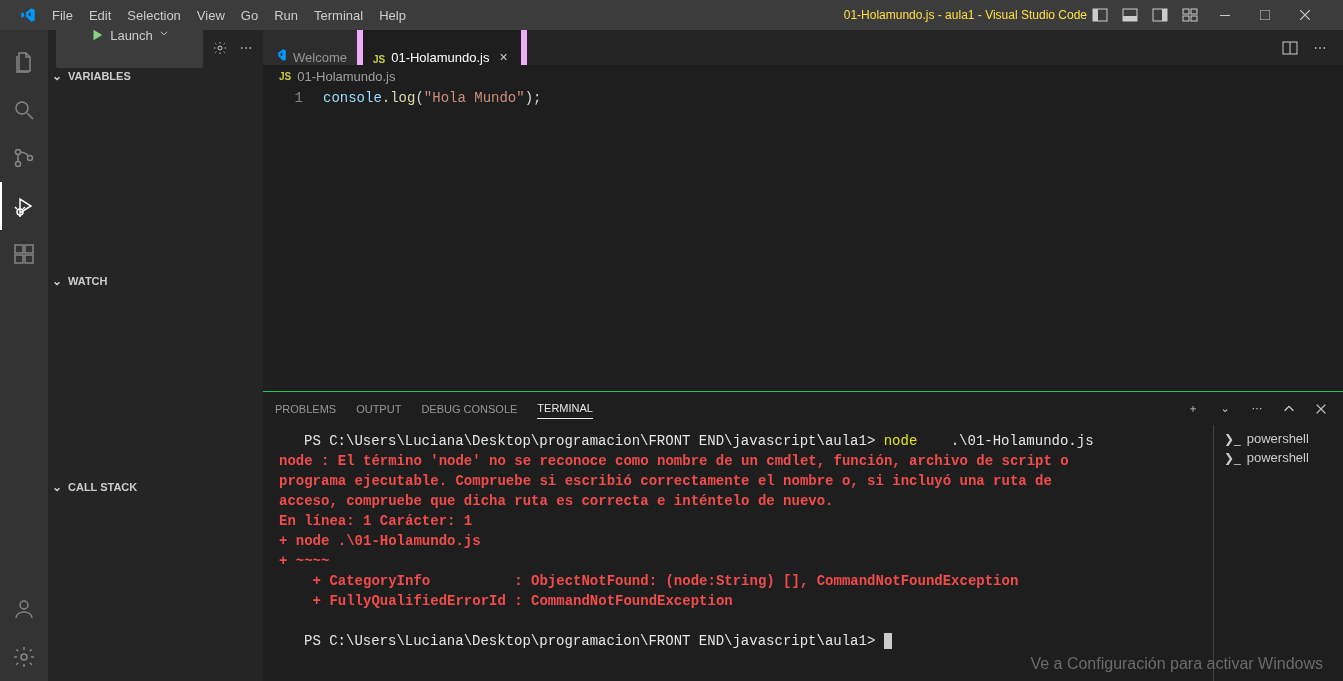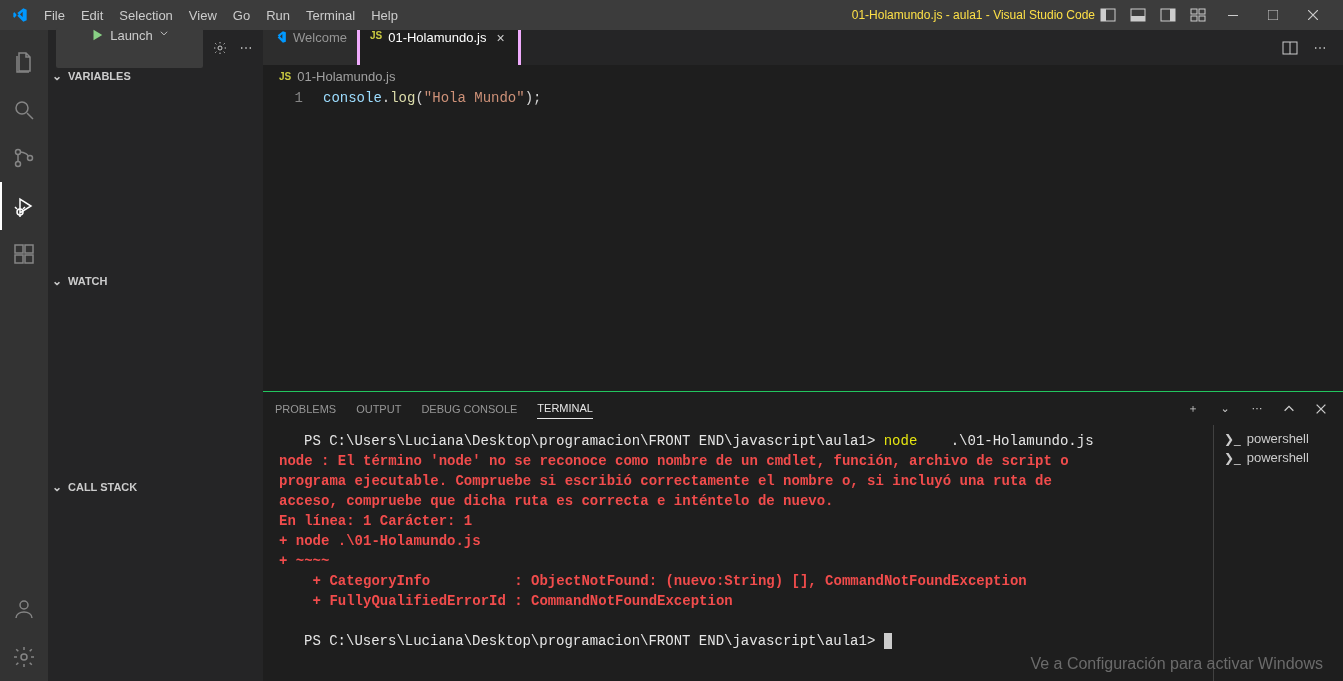--- a/index.html
+++ b/index.html
@@ -10,21 +10,21 @@
   width: 1343px;
   height: 681px;
   overflow: hidden;
   font-size: 13px;
 }
 .title-bar {
   height: 30px;
   background: #3c3c3c;
   display: flex;
   align-items: center;
-  padding: 0 12px;
+  padding: 0 20px;
 }
 .vscode-logo {
   width: 16px; height: 16px;
   margin-right: 8px;
 }
 .menu-items { display: flex; }
 .menu-item {
   padding: 4px 8px;
   cursor: pointer;
   color: #cccccc;
@@ -135,27 +135,27 @@
   background: #1e1e1e;
 }
 .tab-bar {
   height: 35px;
   background: #252526;
   display: flex;
   align-items: stretch;
 }
 .tab {
   display: flex;
-  align-items: flex-start;
+  align-items: flex-end;
   padding: 0 10px;
   gap: 6px;
   background: #2d2d2d;
   color: #969696;
   cursor: pointer;
-  border-right: 3px solid #f0abfc;
+  border-right: 6px solid #f0abfc;
   font-size: 13px;
 }
 .tab.active {
   background: #1e1e1e;
   color: #ffffff;
 }
 .tab .js-icon {
   color: #cbcb41;
   font-weight: bold;
   font-size: 10px;
@@ -531,21 +531,21 @@
         </div>
       </div>
       <div class="panel-body">
         <div class="terminal-output"><span class="term-white">PS C:\Users\Luciana\Desktop\programacion\FRONT END\javascript\aula1&gt; </span><span class="term-yellow">node</span><span class="term-white"> .\01-Holamundo.js</span>
 <span class="term-red">node : El término 'node' no se reconoce como nombre de un cmdlet, función, archivo de script o</span>
 <span class="term-red">programa ejecutable. Compruebe si escribió correctamente el nombre o, si incluyó una ruta de</span>
 <span class="term-red">acceso, compruebe que dicha ruta es correcta e inténtelo de nuevo.</span>
 <span class="term-red">En línea: 1 Carácter: 1</span>
 <span class="term-red">+ node .\01-Holamundo.js</span>
 <span class="term-red">+ ~~~~</span>
-<span class="term-red">    + CategoryInfo          : ObjectNotFound: (nuevo:String) [], CommandNotFoundException</span>
+<span class="term-red">    + CategoryInfo          : ObjectNotFound: (node:String) [], CommandNotFoundException</span>
 <span class="term-red">    + FullyQualifiedErrorId : CommandNotFoundException</span>
 
 <span class="term-white">PS C:\Users\Luciana\Desktop\programacion\FRONT END\javascript\aula1&gt; </span><span class="term-cursor"></span></div>
         <div class="terminal-sidebar">
           <div class="term-item">
             <span class="ps-icon">❯_</span>
             <span>powershell</span>
           </div>
           <div class="term-item">
             <span class="ps-icon">❯_</span>

